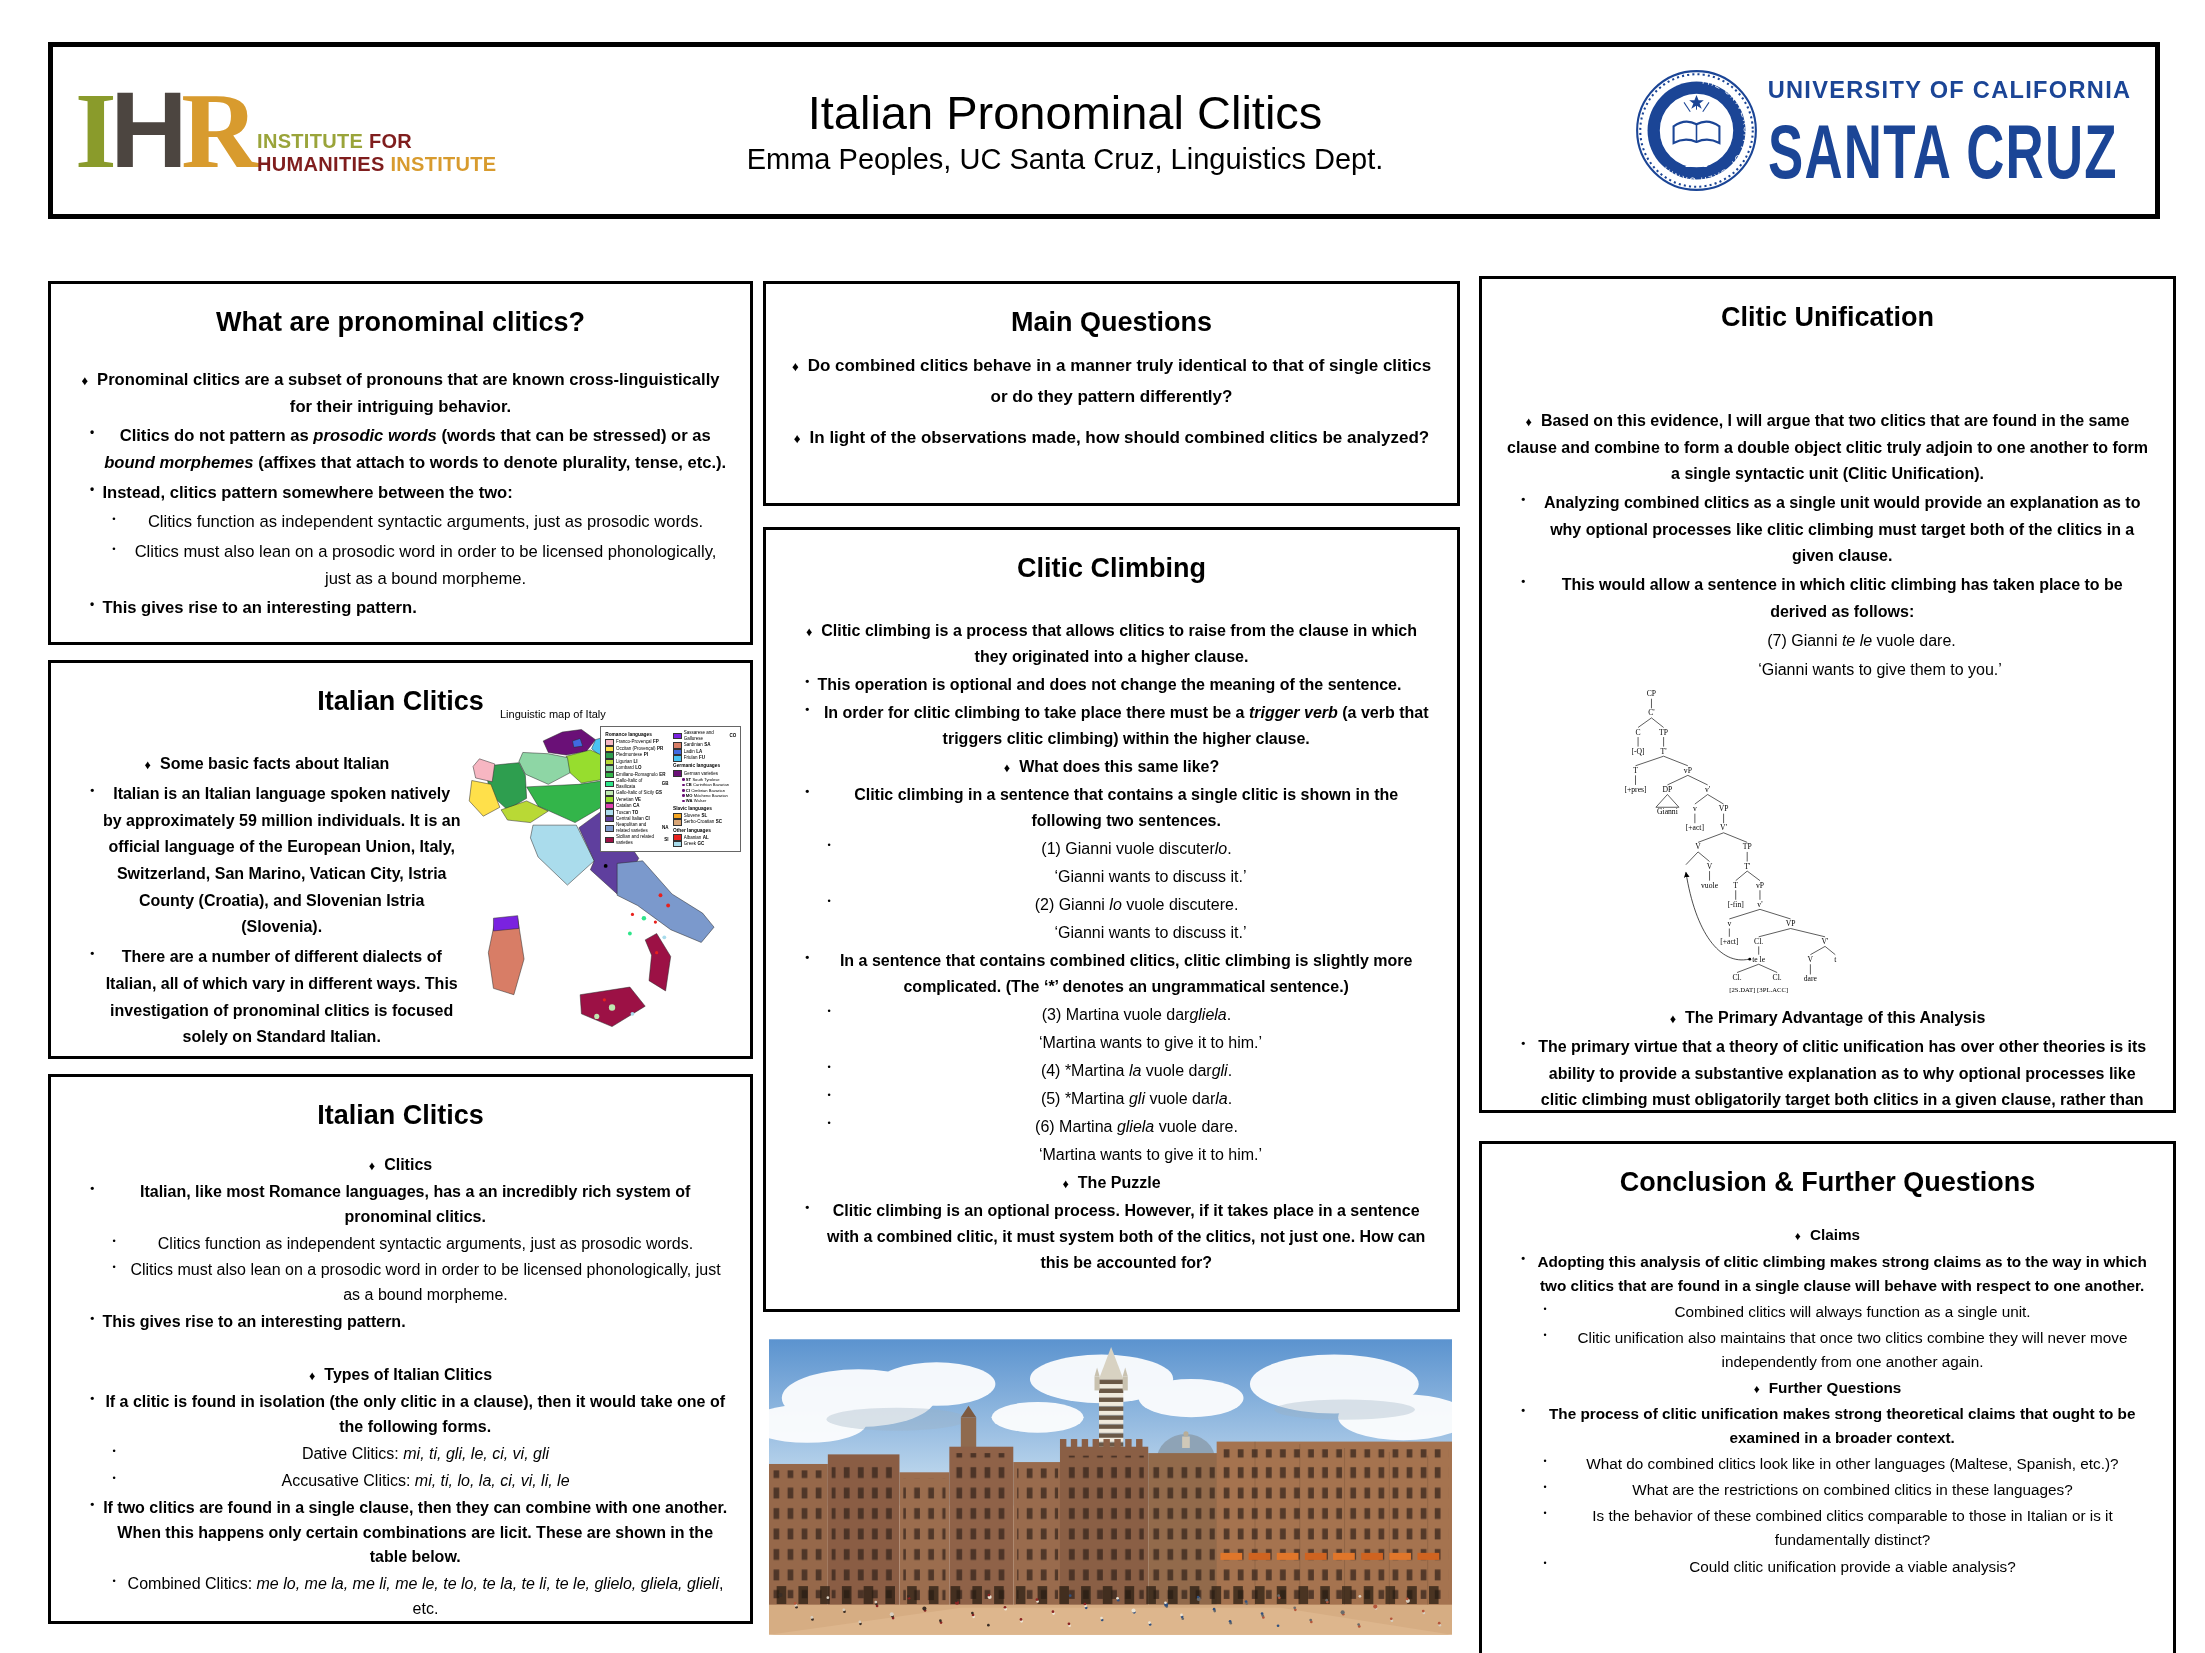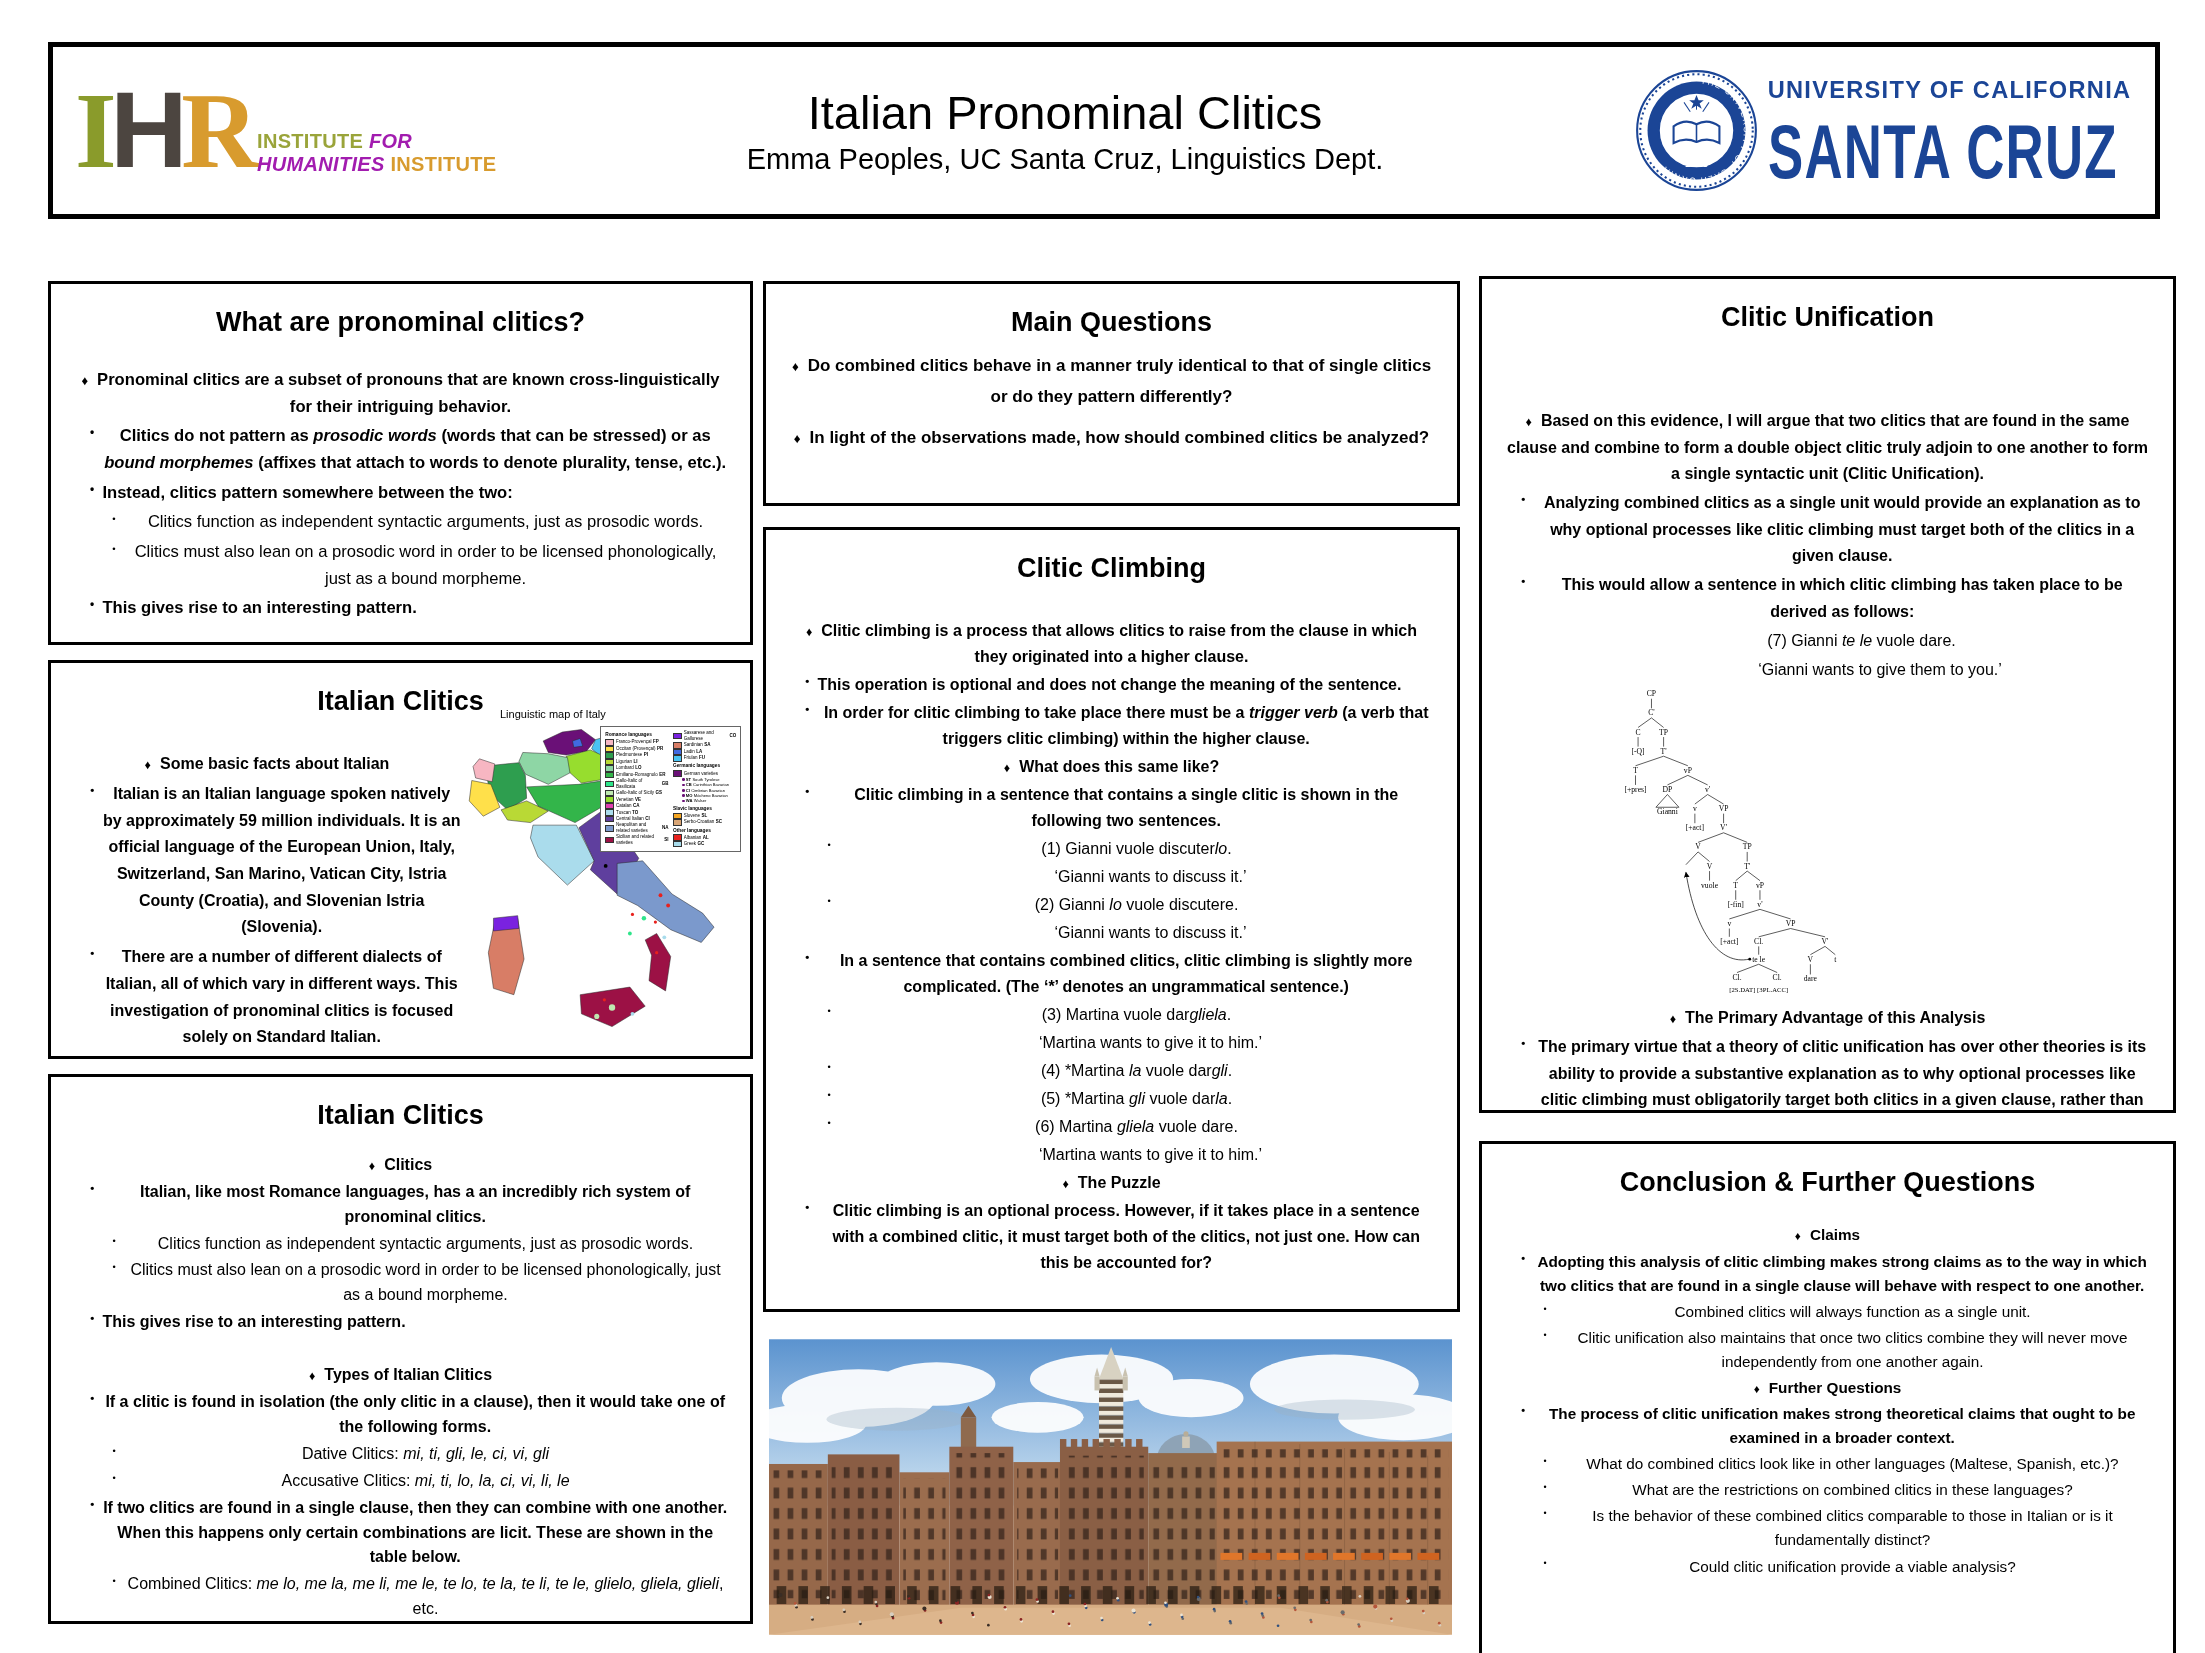--- a/index.html
+++ b/index.html
@@ -9,21 +9,21 @@
   
   .hdr{position:absolute;left:48px;top:42px;width:2112px;height:177px;border:5.1px solid #000;
        background:#fff;display:flex;align-items:center;box-sizing:border-box;}
   .ihr{display:flex;align-items:center;margin-left:22px;}
   .ihr-letters{font-weight:700;font-size:107px;line-height:1;letter-spacing:-6.4px;
                font-family:"Liberation Serif",serif;}
   .ihr-letters .li{color:#8a9b2b;}
   .ihr-letters .lh{color:#4c4540;font-family:"Liberation Sans",sans-serif;}
   .ihr-letters .lr{color:#d89b2e;}
   .ihr-text{margin-left:5.1px;margin-top:45px;font-weight:700;font-size:20px;line-height:1.15;letter-spacing:0.3px;}
-  .c-olive{color:#9aa43a;} .c-dark{color:#a21caf;font-style:italic;} .c-gold{color:#d89b2e;}
+  .c-olive{color:#9aa43a;} .c-dark{color:#7f1d1d;} .c-gold{color:#d89b2e;}
   .titles{flex:1;text-align:center;}
   .titles h1{margin:0;font-size:47px;font-weight:400;}
   .authors{font-size:29px;margin-top:3.8px;}
   .ucsc{display:flex;align-items:center;margin-right:23px;}
   .ucsc-text{margin-left:9px;color:#1b4596;}
   .uc-line{font-size:23.6px;font-weight:600;letter-spacing:1.3px;}
   .uc-big{font-size:55px;font-weight:700;letter-spacing:1.3px;transform:scale(.96,1.38);
           transform-origin:left center;margin-top:16.6px;}
 
   
@@ -449,21 +449,21 @@
           <span class="txt">(5) *Martina <i>gli</i> vuole dar<i>la</i>.</span>
         </div>
         <div class="it l2">
           <span class="blt">•</span>
           <span class="txt">(6) Martina <i>gliela</i> vuole dare.</span>
         </div>
         <div class="it l4">‘Martina wants to give it to him.’</div>
         <div class="it l0"><span class="blt">♦</span><span class="txt0">The Puzzle</span></div>
         <div class="it l1">
           <span class="blt">•</span>
-          <span class="txt">Clitic climbing is an optional process. However, if it takes place in a sentence with a combined clitic, it must target both of the clitics, not just one. How can this be accounted for?</span>
+          <span class="txt">Clitic climbing is an optional process. However, if it takes place in a sentence with a combined clitic, it must system both of the clitics, not just one. How can this be accounted for?</span>
         </div>
       </div>
   </section>
 
   <div class="photo">
     <svg width="683" height="296" viewBox="0 0 1068 462">
       <defs>
         <linearGradient id="sky" x1="0" y1="0" x2="0" y2="1">
           <stop offset="0" stop-color="#5b93cf"></stop>
             <stop offset="1" stop-color="#cfe3f2"></stop>

